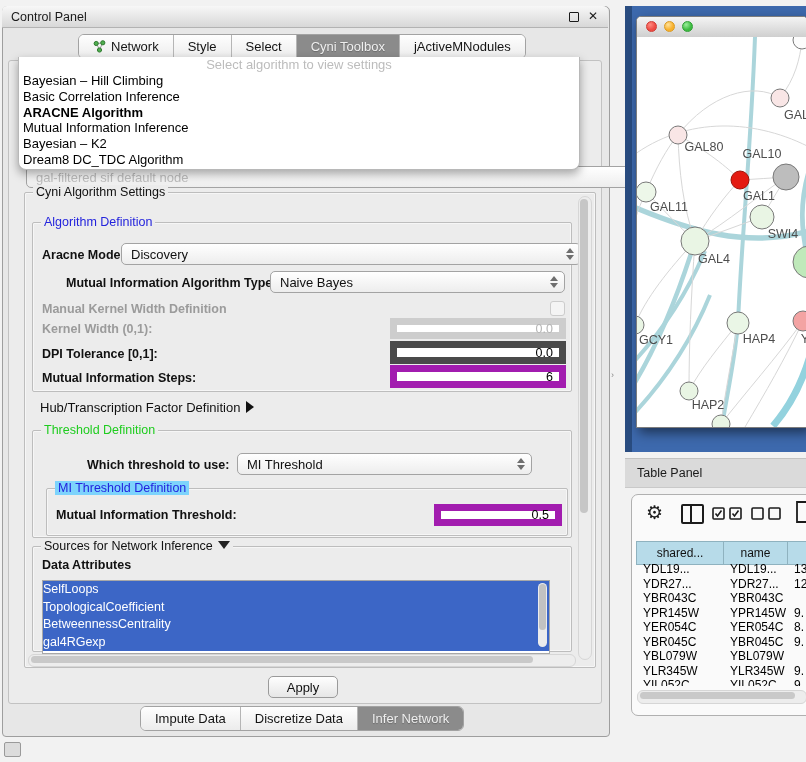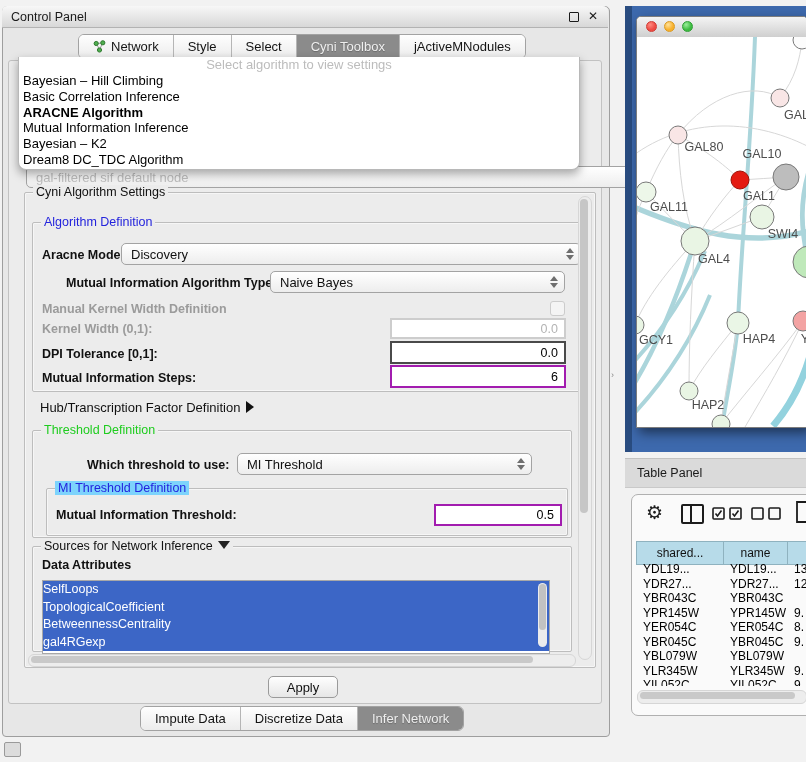--- a/index.html
+++ b/index.html
@@ -40,21 +40,21 @@
   .popup .pitem{height:15.8px;line-height:15.8px;font-size:13px;color:#000;padding-left:4px;}
   .popup .pitem.sel{font-weight:bold;}
   
   .grp{border:1px solid #bdbdbd;border-radius:2px;box-shadow:inset 0 0 0 1px rgba(255,255,255,.55);}
   .gtitle{position:absolute;top:-8px;left:8px;background:#ececec;padding:0 3px;font-size:12.5px;color:#111;white-space:nowrap;}
   .gtitle.blue{color:#2323dd;}
   .gtitle.green{color:#1ecc1e;}
   .lbl{position:absolute;font-size:12.5px;font-weight:bold;color:#111;white-space:nowrap;}
   .lbl.dis{color:#9b9b9b;}
   .lbl.plain{font-weight:normal;}
-  .fld{position:absolute;background:#fff;border:2px solid #a21caf;box-sizing:border-box;
+  .fld{position:absolute;background:#fff;border:7px solid #a21caf;box-sizing:border-box;
        font-size:12.5px;color:#000;display:flex;align-items:center;justify-content:flex-end;padding:0 6px;}
   .fld.dis{border-color:#cdcdcd;color:#b4b4b4;}
   .fld.focus{border-color:#4a4a4a;}
   .chk{position:absolute;width:13px;height:13px;border:1px solid #cccccc;border-radius:3px;background:#f4f4f4;}
   .tri-r{display:inline-block;width:0;height:0;border-top:6px solid transparent;border-bottom:6px solid transparent;
        border-left:8px solid #111;vertical-align:-1px;margin-left:6px;}
   .tri-d{display:inline-block;width:0;height:0;border-left:6px solid transparent;border-right:6px solid transparent;
        border-top:8px solid #222;vertical-align:1px;margin-left:5px;}
   
   .alist{background:#fff;border:1px solid #a8a8a8;overflow:hidden;}
@@ -153,21 +153,21 @@
       <div class="pitem">Mutual Information Inference</div>
       <div class="pitem">Bayesian – K2</div>
       <div class="pitem">Dream8 DC_TDC Algorithm</div>
     </div>
 </div>
 
 <div class="abs grp" style="left:24px;top:192px;width:570px;height:474px;">
   <span class="gtitle">Cyni Algorithm Settings</span>
 </div>
 
-<div class="abs grp" style="left:32px;top:222px;width:538px;height:168px;padding-left:8px;">
+<div class="abs grp" style="left:32px;top:222px;width:538px;height:168px;">
   <span class="gtitle blue">Algorithm Definition</span>
 </div>
 <span class="abs lbl" style="left:42px;top:248px;">Aracne Mode:</span>
 <div class="abs combo" style="left:121px;top:243px;width:460px;height:22px;">
   <span>Discovery</span>
   <span class="spn"></span>
 </div>
 <span class="abs lbl" style="left:42px;top:276px;margin-left:24px;">Mutual Information Algorithm Type:</span>
 <div class="abs combo" style="left:270px;top:271px;width:295px;height:22px;">
   <span>Naive Bayes</span>

